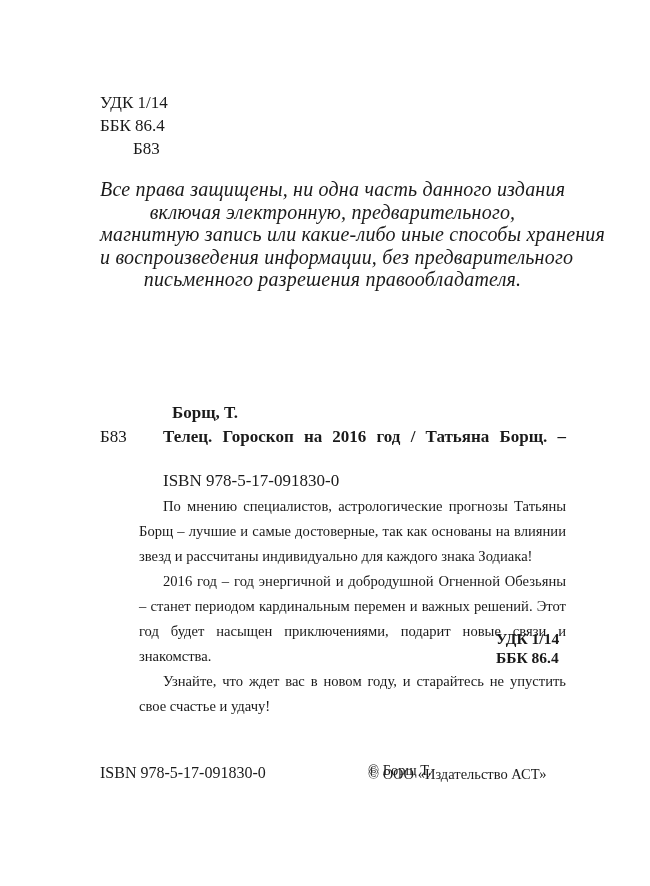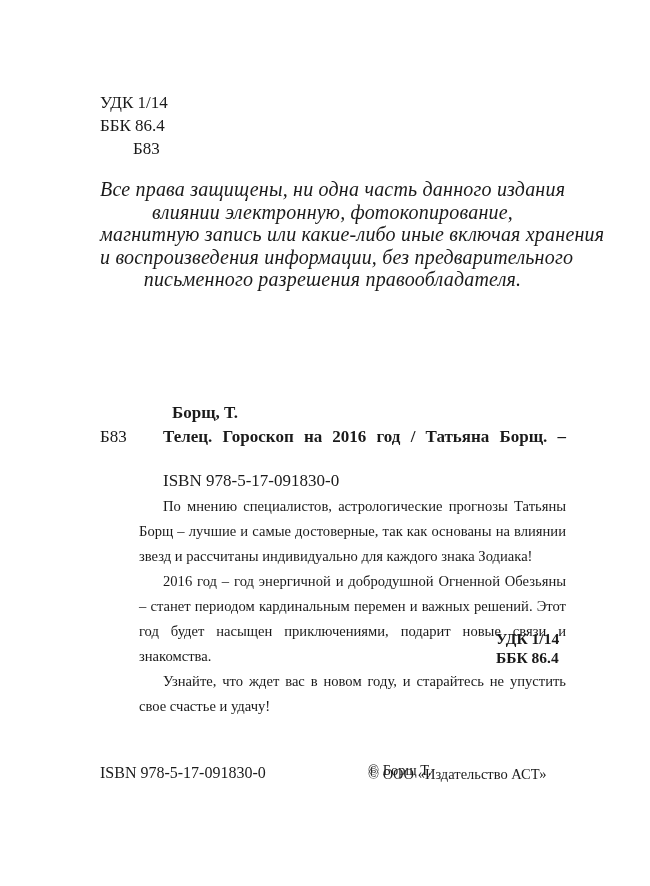--- a/index.html
+++ b/index.html
@@ -127,22 +127,22 @@
   </style>
 </head>
 <body>
 
 <div class="cls-line abs" style="top:91px;">УДК 1/14</div>
 <div class="cls-line abs" style="top:114px;">ББК 86.4</div>
 <div class="cls-line abs" style="top:137px; left:133px;">Б83</div>
 
 <div class="rights">
   <div>Все права защищены, ни одна часть данного издания</div>
-  <div>влиянии электронную, фотокопирование,</div>
-  <div>магнитную запись или какие-либо иные включая хранения</div>
+  <div>включая электронную, предварительного,</div>
+  <div>магнитную запись или какие-либо иные способы хранения</div>
   <div>и воспроизведения информации, без предварительного</div>
   <div>письменного разрешения правообладателя.</div>
 </div>
 
 <div class="bib-author abs">Борщ, Т.</div>
 <div class="bib-code abs">Б83</div>
 <div class="bib-title">
   <span class="line1">Телец. Гороскоп на 2016 год / Татьяна Борщ. –</span>
 </div>
 <div class="bib-isbn abs">ISBN 978-5-17-091830-0</div>

